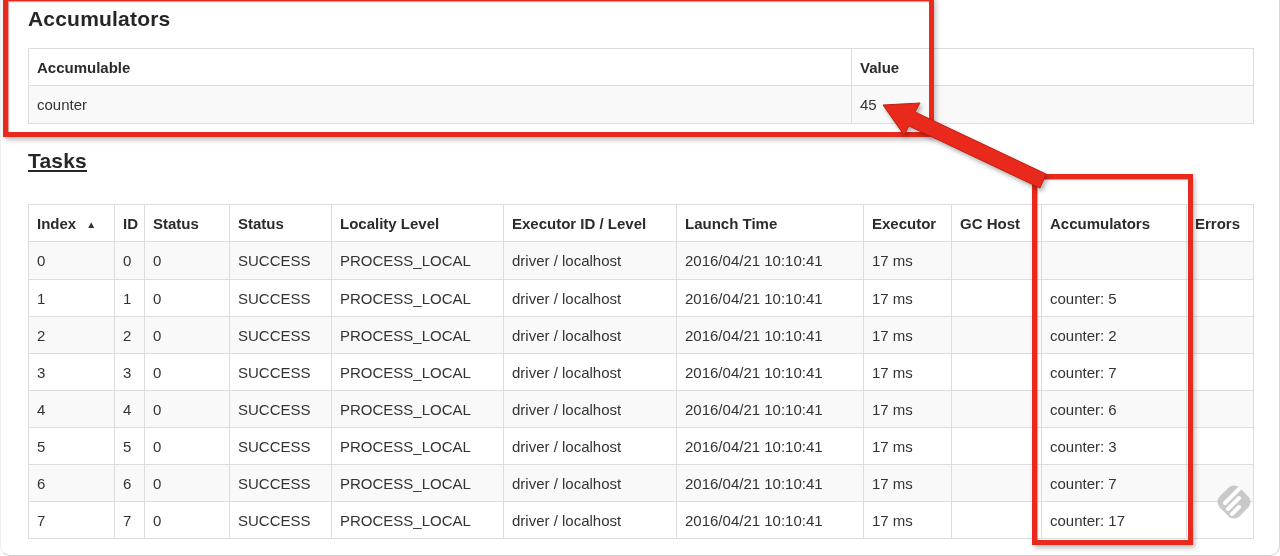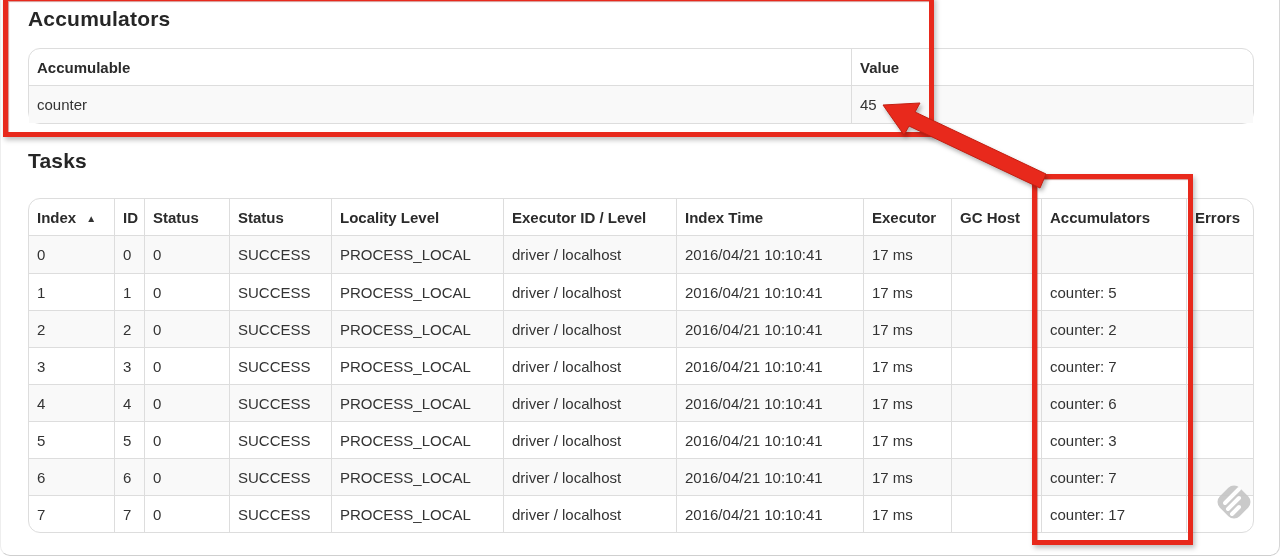--- a/index.html
+++ b/index.html
@@ -4,26 +4,26 @@
 <style>
   * { margin:0; padding:0; box-sizing:border-box; }
   html,body { width:1280px; height:556px; background:#fff; overflow:hidden; }
   body { font-family:"Liberation Sans","DejaVu Sans",sans-serif; color:#333; position:relative; }
 
   .frame { position:absolute; inset:0; border-right:1px solid #d6d6d6; border-bottom:1px solid #cfcfcf;
            border-left:1px solid #eee; border-radius:0 0 10px 10px; pointer-events:none; z-index:10; }
 
   .section-heading { position:absolute; left:28px; font-size:21px; font-weight:bold; color:#262626; letter-spacing:.2px; }
   #acc-heading   { top:7px; }
-  #tasks-heading { top:149px; }
+  #tasks-heading { top:149px;text-decoration:underline; }
 
   table { position:absolute; left:28px; width:1224px; table-layout:fixed; border-collapse:separate; border-spacing:0;
-          background:#fff; border:1px solid #ddd; border-radius:12px; font-size:15px; color:#333; }
+          background:#fff; border:1px solid #ddd; border-radius:0; font-size:15px; color:#333; }
   #acc-table   { top:48px; }
-  #tasks-table { top:198px; }
+  #tasks-table { top:204px; }
 
   th, td { padding:0 8px; height:37px; vertical-align:middle; text-align:left;
            overflow:hidden; white-space:nowrap; font-size:15px; }
   th { font-weight:bold; color:#2b2b2b; }
   td + td, th + th { border-left:1px solid #ddd; }
   tr + tr td { border-top:1px solid #ddd; }
   thead th { border-bottom:1px solid #ddd; }
   tbody tr:nth-child(odd) td { background:#f9f9f9; }
 
   .sort { font-size:10px; margin-left:10px; position:relative; top:-1px; color:#333; }
@@ -79,21 +79,21 @@
       <col style="width:67px">
   </colgroup>
   <thead>
     <tr>
       <th><span>Index</span><span class="sort">▲</span></th>
       <th>ID</th>
       <th>Status</th>
       <th>Status</th>
       <th>Locality Level</th>
       <th>Executor ID / Level</th>
-      <th>Index Time</th>
+      <th>Launch Time</th>
       <th>Executor</th>
       <th>GC Host</th>
       <th>Accumulators</th>
       <th>Errors</th>
     </tr>
   </thead>
   <tbody id="tasks-body">
 
   <tr>
         <td>0</td>

